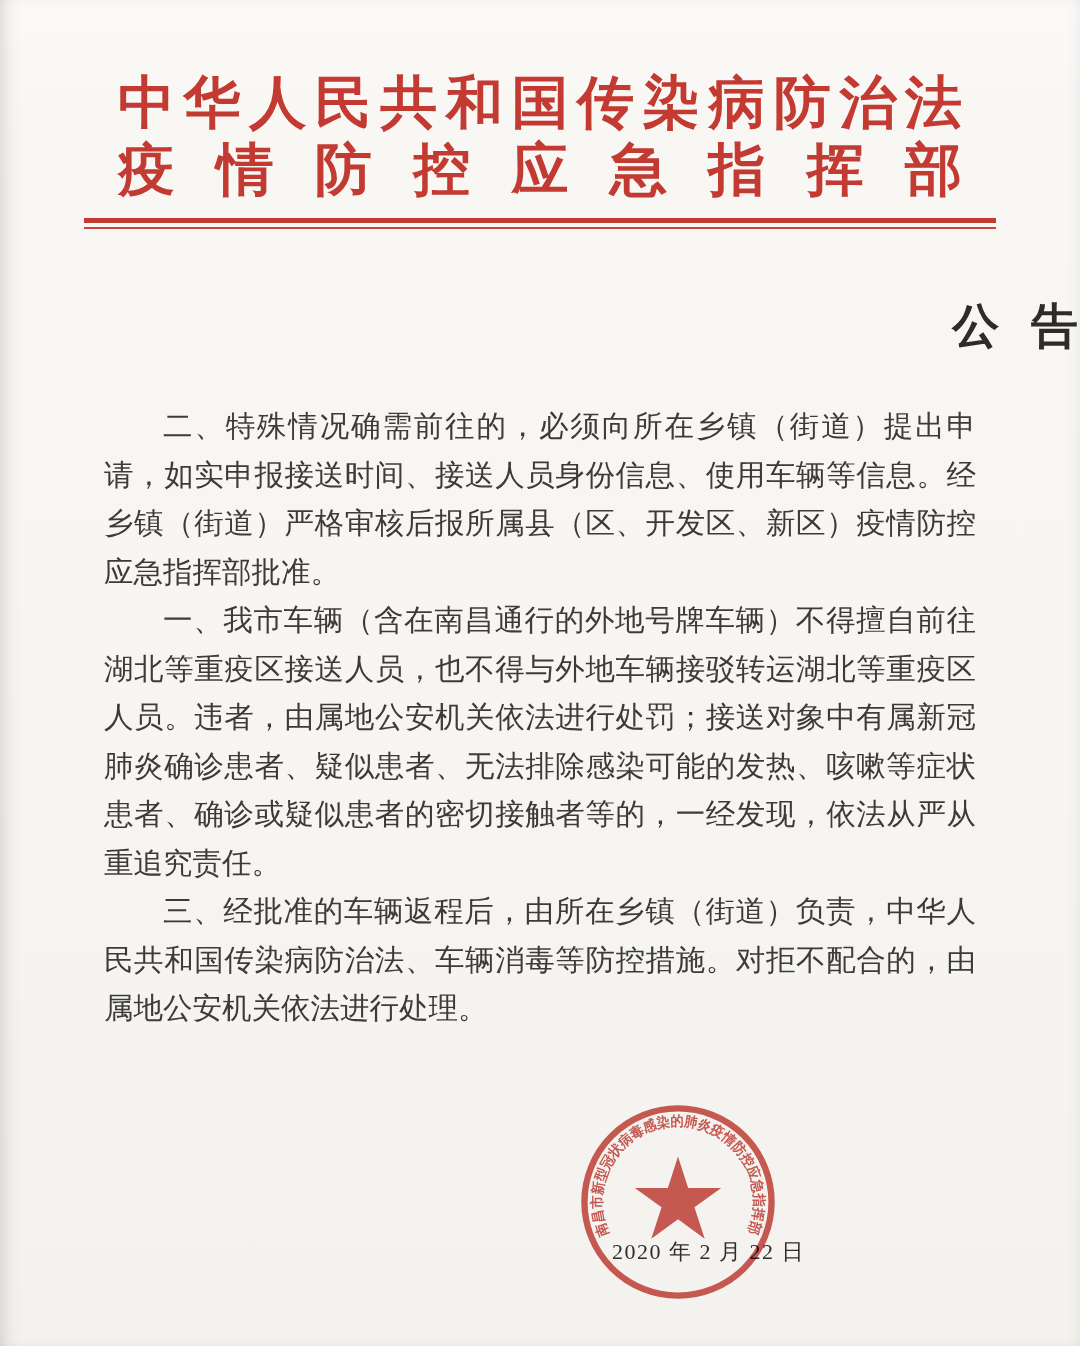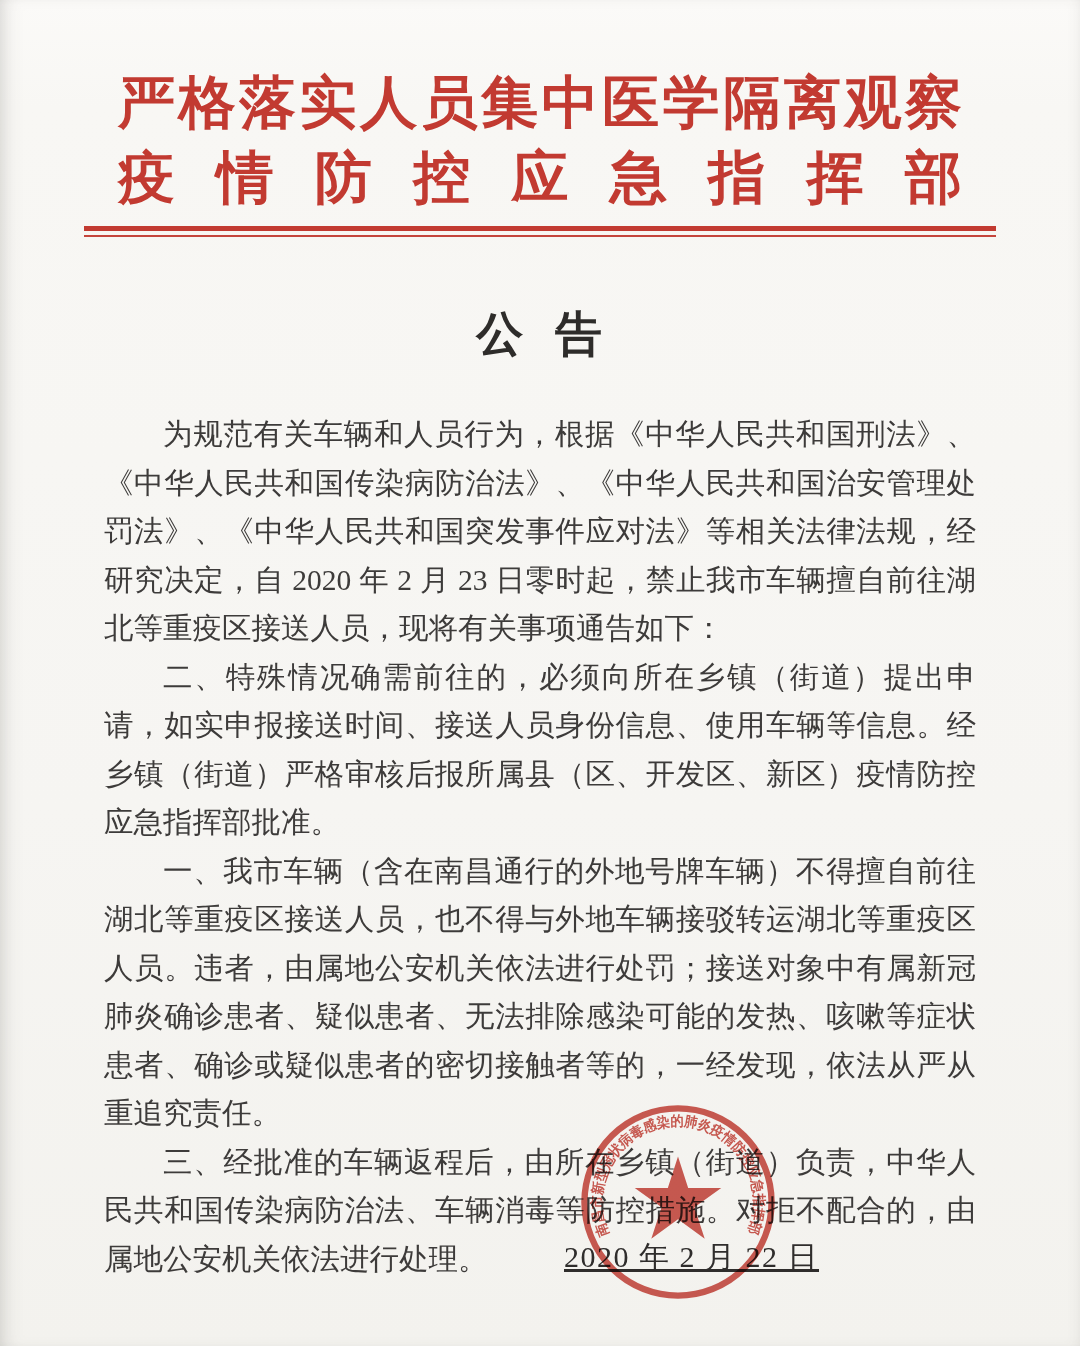--- a/index.html
+++ b/index.html
@@ -19,28 +19,28 @@
     width: 844px;
     margin: 0 auto;
     color: #c23a31;
     font-size: 57px;
     font-weight: bold;
     line-height: 1.1;
     text-align: justify;
     text-align-last: justify;
     white-space: nowrap;
   }
-  .letterhead-line.second { margin-top: 12px; }
+  .letterhead-line.second { margin-top: 4px; }
   .rule { width: 912px; margin: 17px auto 0 auto; }
   .rule-thick { height: 5px; background: #c23a31; }
   .rule-thin  { height: 2px; background: #c5453c; margin-top: 4px; }
   
   .doc-title {
     margin: 66px 0 0 0;
-    text-align: center;
+    text-align: right;
     font-size: 47px;
     font-weight: bold;
     color: #2e2c2a;
     word-spacing: 16px;
     letter-spacing: 2px;
   }
   
   .doc-body {
     width: 872px;
     margin: 44px auto 0 auto;
@@ -57,48 +57,46 @@
     top: 1093px;
     width: 218px;
     height: 218px;
     z-index: 2;
     mix-blend-mode: multiply;
     opacity: 0.88;
   }
   
   .doc-date {
     position: absolute;
-    left: 564px;
+    left: 612px;
     top: 1237px;
     z-index: 1;
-    font-size: 30px;
+    font-size: 22px;
     letter-spacing: 1.5px;
     color: #2f2d2c;
     white-space: nowrap;
-    text-decoration: underline;
   }
 </style>
 </head>
 <body>
 
 <div class="page">
 
   <header class="letterhead">
-    <div class="letterhead-line">严格落实人员集中医学隔离观察</div>
+    <div class="letterhead-line">中华人民共和国传染病防治法</div>
     <div class="letterhead-line second">疫情防控应急指挥部</div>
     <div class="rule">
       <div class="rule-thick"></div>
       <div class="rule-thin"></div>
     </div>
   </header>
 
   <h1 class="doc-title">公 告</h1>
 
   <main class="doc-body">
-    <p>为规范有关车辆和人员行为，根据《中华人民共和国刑法》、《中华人民共和国传染病防治法》、《中华人民共和国治安管理处罚法》、《中华人民共和国突发事件应对法》等相关法律法规，经研究决定，自 2020 年 2 月 23 日零时起，禁止我市车辆擅自前往湖北等重疫区接送人员，现将有关事项通告如下：</p>
     <p>二、特殊情况确需前往的，必须向所在乡镇（街道）提出申请，如实申报接送时间、接送人员身份信息、使用车辆等信息。经乡镇（街道）严格审核后报所属县（区、开发区、新区）疫情防控应急指挥部批准。</p>
     <p>一、我市车辆（含在南昌通行的外地号牌车辆）不得擅自前往湖北等重疫区接送人员，也不得与外地车辆接驳转运湖北等重疫区人员。违者，由属地公安机关依法进行处罚；接送对象中有属新冠肺炎确诊患者、疑似患者、无法排除感染可能的发热、咳嗽等症状患者、确诊或疑似患者的密切接触者等的，一经发现，依法从严从重追究责任。</p>
     <p>三、经批准的车辆返程后，由所在乡镇（街道）负责，中华人民共和国传染病防治法、车辆消毒等防控措施。对拒不配合的，由属地公安机关依法进行处理。</p>
   </main>
 
   <div class="doc-date">2020 年 2 月 22 日</div>
 
   <div class="seal">
     <svg viewBox="0 0 240 240" width="218" height="218">
       <defs>

